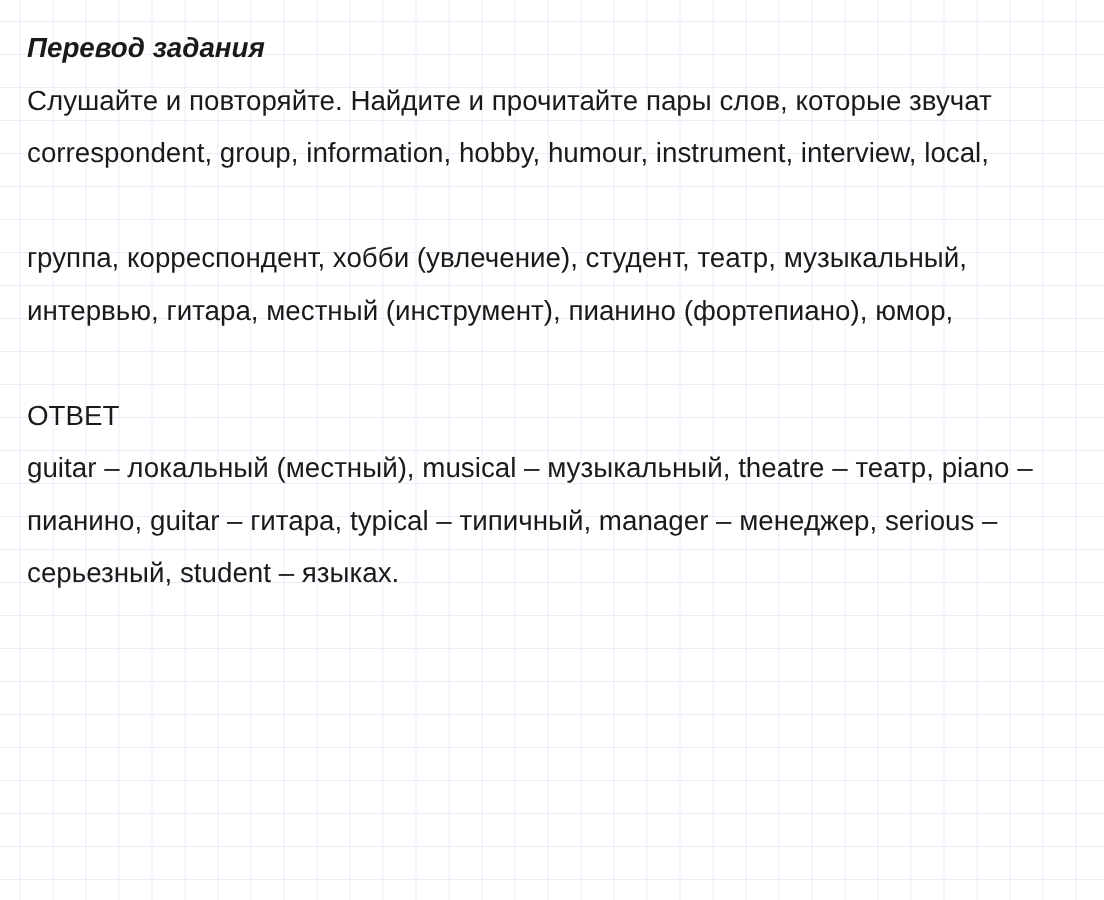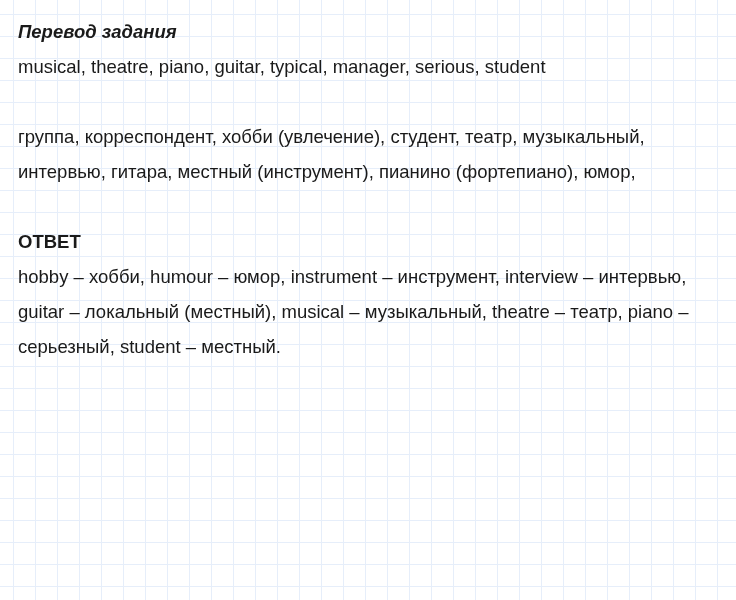--- a/index.html
+++ b/index.html
@@ -28,42 +28,43 @@
       font-size: 18.5px;
       line-height: 35px;
       height: 35px;
       white-space: nowrap;
     }
     .heading-italic {
       font-style: italic;
       font-weight: bold;
     }
     .heading-bold {
-      font-weight: bold;
+      font-weight: normal;
     }
     .gap {
       height: 35px;
     }
   </style>
 </head>
 <body>
 
 <div class="page">
 
   <div class="line heading-italic">Перевод задания</div>
 
+  <div class="line">Слушайте и повторяйте. Найдите и прочитайте пары слов, которые звучат</div>
 
-  <div class="line">musical, theatre, piano, guitar, typical, manager, serious, student</div>
+  <div class="line">correspondent, group, information, hobby, humour, instrument, interview, local,</div>
 
   <div class="gap"></div>
 
   <div class="line">группа, корреспондент, хобби (увлечение), студент, театр, музыкальный,</div>
   <div class="line">интервью, гитара, местный (инструмент), пианино (фортепиано), юмор,</div>
 
   <div class="gap"></div>
 
   <div class="line heading-bold">ОТВЕТ</div>
 
-  <div class="line">hobby – хобби, humour – юмор, instrument – инструмент, interview – интервью,</div>
   <div class="line">guitar – локальный (местный), musical – музыкальный, theatre – театр, piano –</div>
-  <div class="line">серьезный, student – местный.</div>
+  <div class="line">пианино, guitar – гитара, typical – типичный, manager – менеджер, serious –</div>
+  <div class="line">серьезный, student – языках.</div>
 
 </div>
 
 </body></html>

